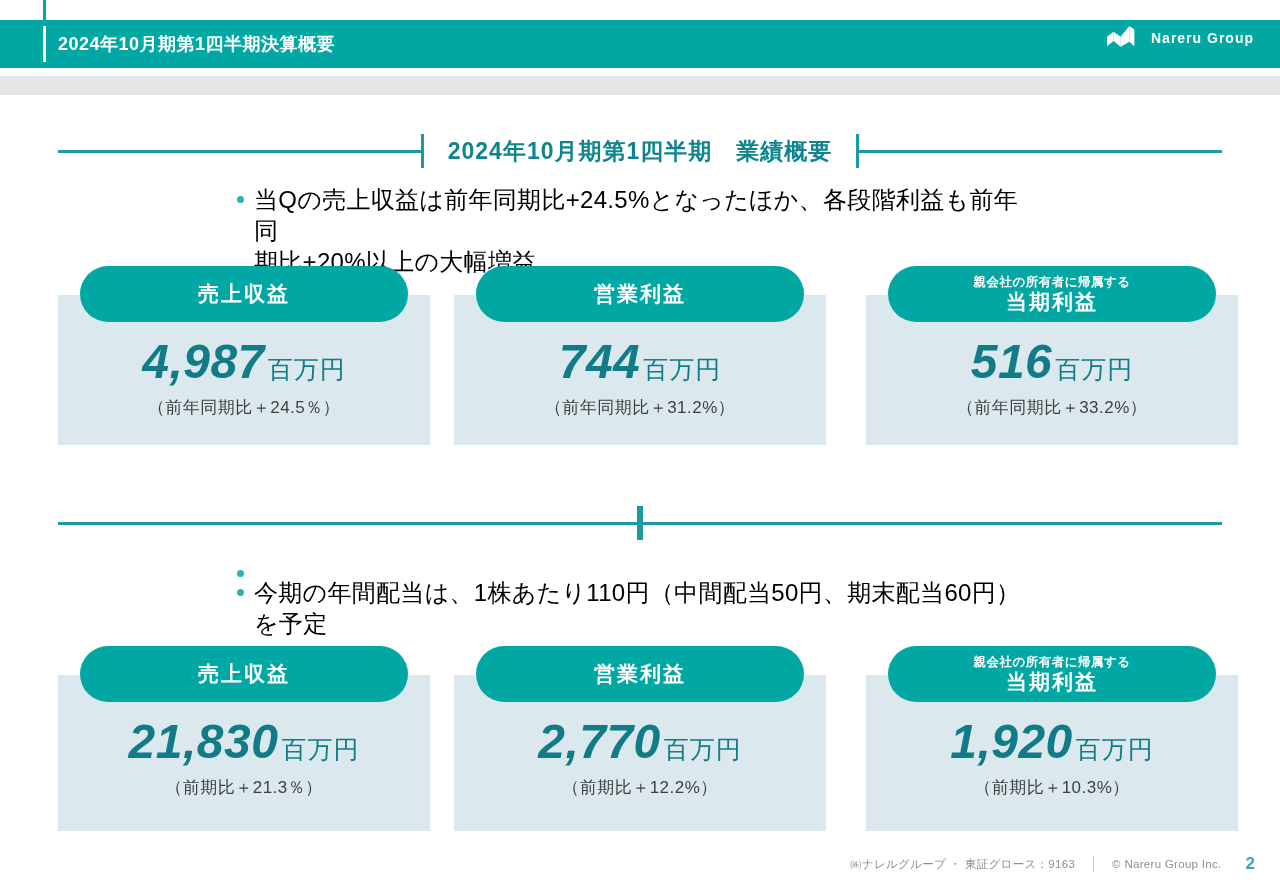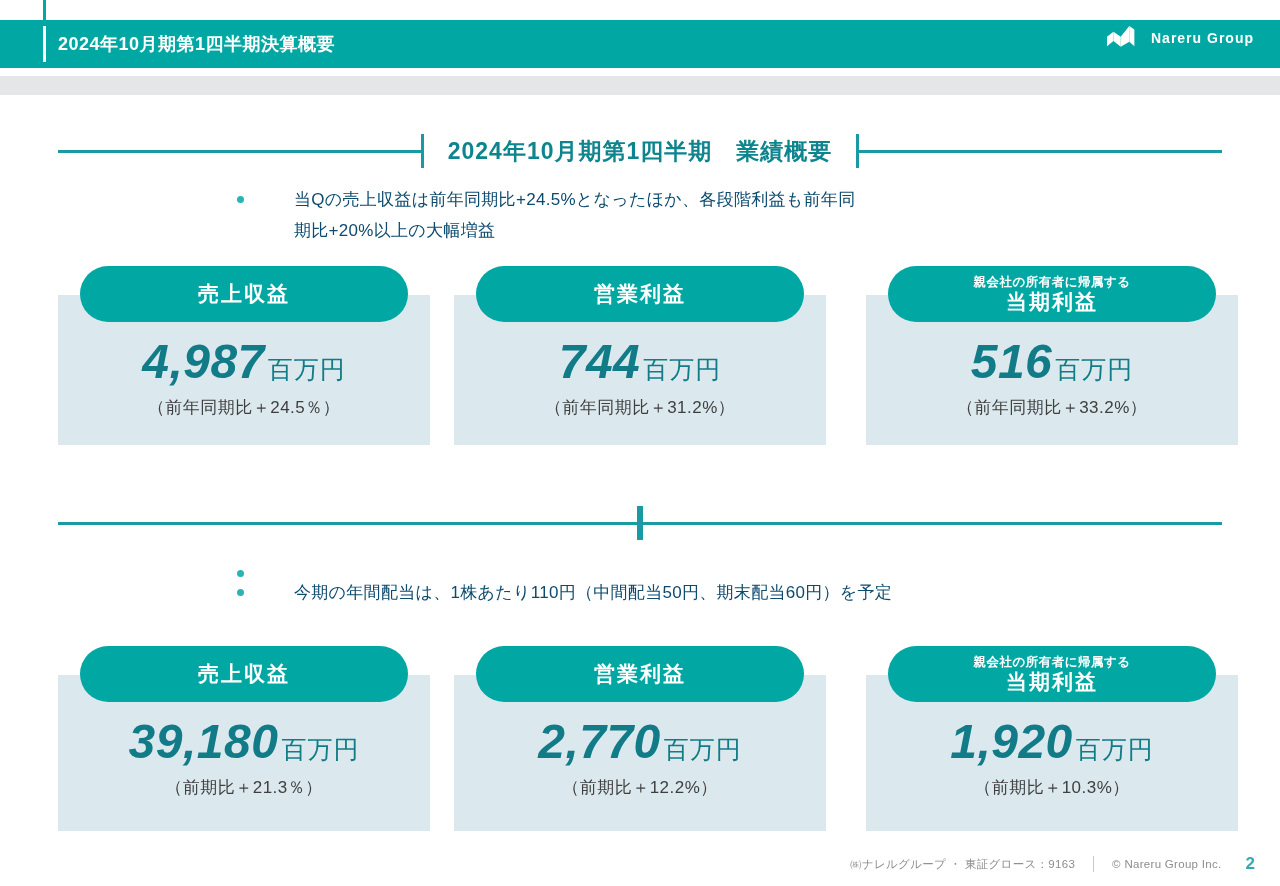--- a/index.html
+++ b/index.html
@@ -45,22 +45,22 @@
   
   .bullet-block { position: absolute; left: 237px; }
   #bullets-1 { top: 184px; }
   #bullets-2 { top: 558px; }
   .bullet-row { display: flex; align-items: flex-start; }
   .bullet-dot {
     width: 7px; height: 7px; border-radius: 50%; background: #2ab3b3;
     margin: 12px 10px 0 0; flex: 0 0 auto;
   }
   .bullet-text {
-    font-size: 17px; line-height: 31px; color: #0c4a6e; white-space: pre-line;
-    max-width: 780px; letter-spacing: 0.3px; margin-left: 40px;
+    font-size: 24px; line-height: 31px; color: #000000; white-space: pre-line;
+    max-width: 780px; letter-spacing: 0.3px;
   }
 
   
   .card { position: absolute; width: 372px; }
   .cards-row-1 .card { top: 266px; height: 179px; }
   .cards-row-2 .card { top: 646px; height: 185px; }
   .card:nth-child(1) { left: 58px; }
   .card:nth-child(2) { left: 454px; }
   .card:nth-child(3) { left: 850px; margin-left: 16px; }
   .card-body {
@@ -193,21 +193,21 @@
   </div>
 
   <div class="cards-row-2">
     <div class="card">
       <div class="card-body"></div>
       <div class="pill">
 
         <div class="pill-label">売上収益</div>
       </div>
       <div class="value-row">
-        <span class="value-num">39,180</span>
+        <span class="value-num">21,830</span>
         <span class="value-unit">百万円</span>
       </div>
       <div class="value-note">（前期比＋21.3％）</div>
     </div>
     <div class="card">
       <div class="card-body"></div>
       <div class="pill">
 
         <div class="pill-label">営業利益</div>
       </div>

